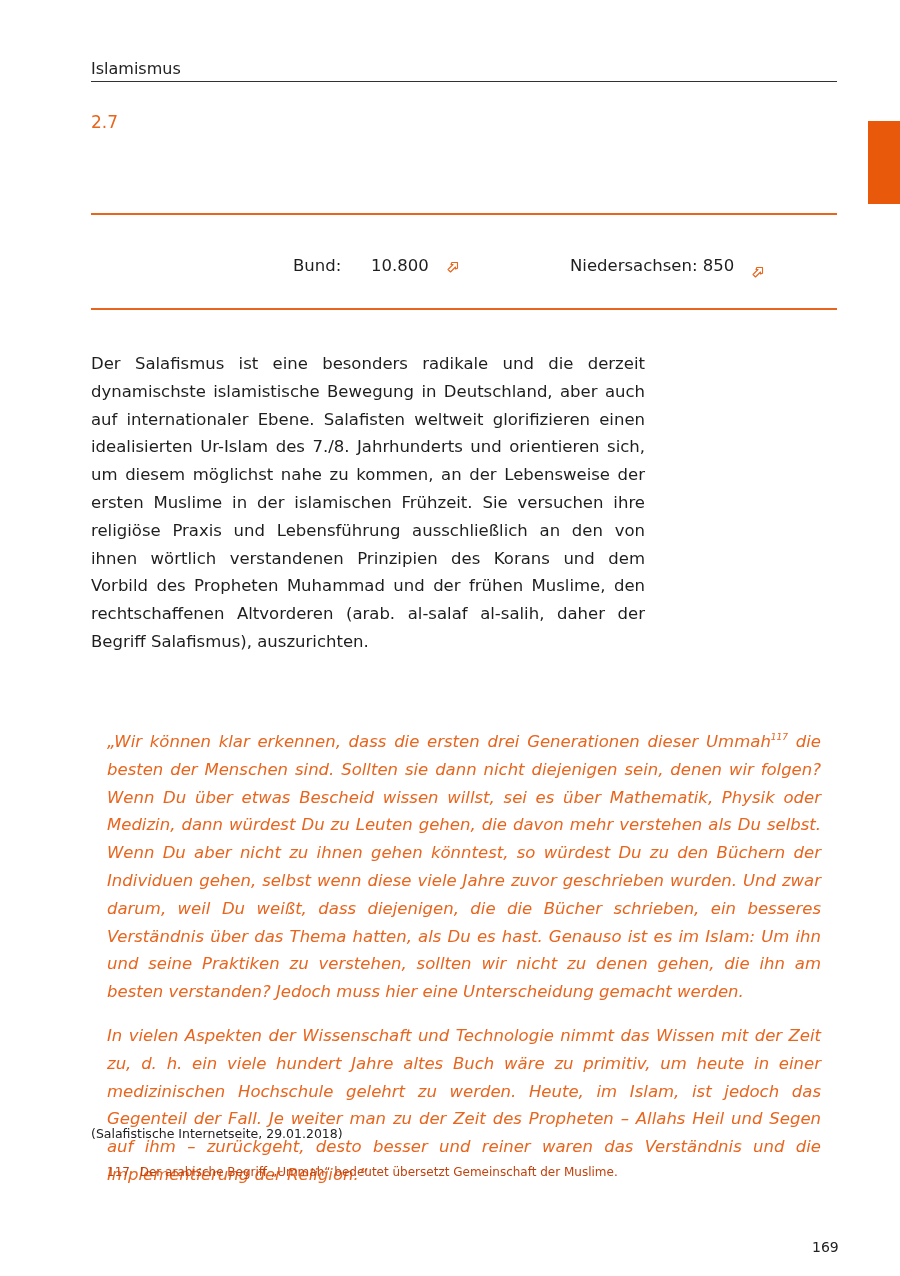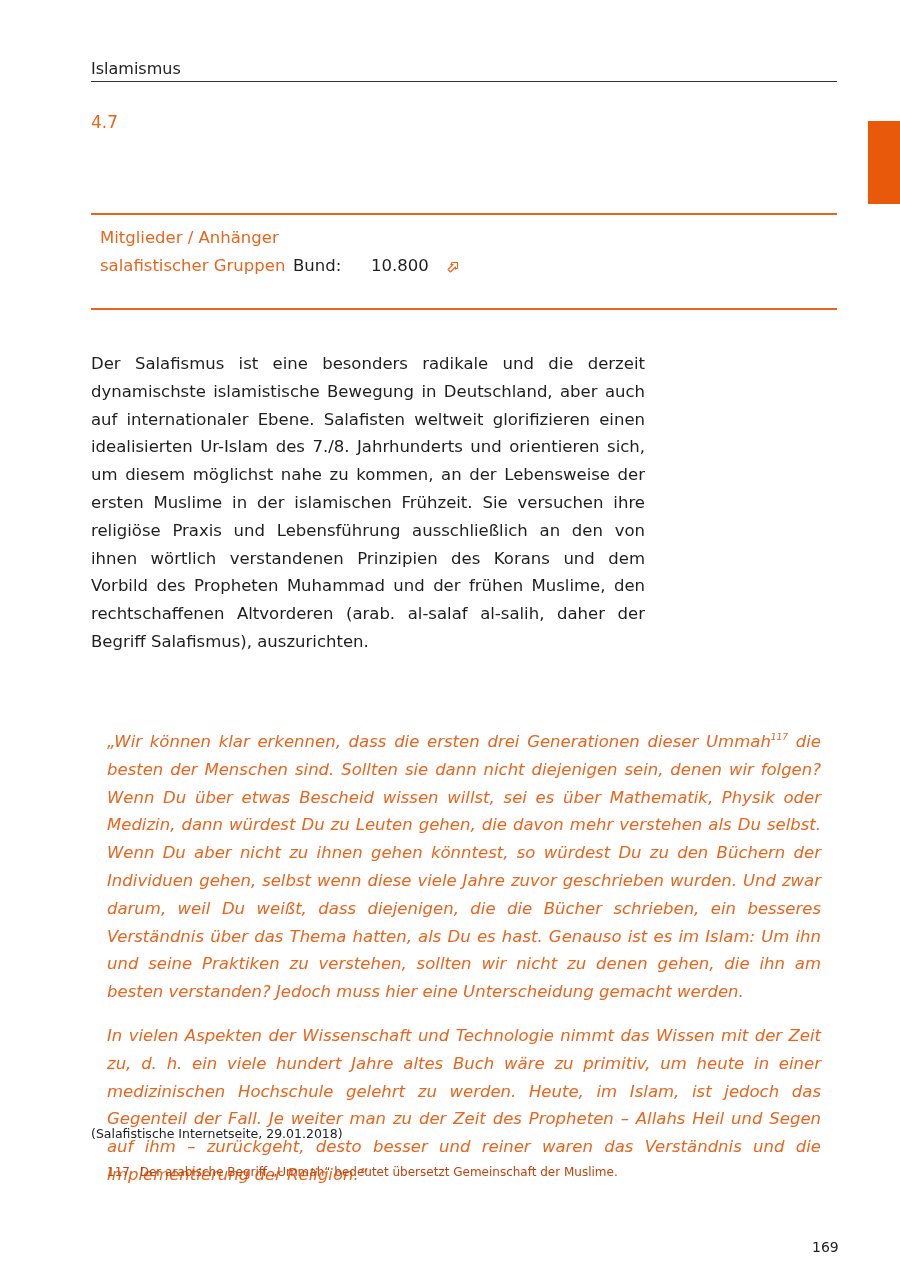--- a/index.html
+++ b/index.html
@@ -68,32 +68,39 @@
     }
   </style>
 </head>
 <body>
 
 <div class="running-head">Islamismus</div>
 <div class="head-rule"></div>
 <div class="side-tab"></div>
 
 <div class="section-title">
-  <span class="section-num">4.7</span>
+  <span class="section-num">2.7</span>
 </div>
 
 <div class="stats-box">
-  <div class="stats-label">Mitglieder / Anhänger salafistischer Gruppen</div>
   <div class="stat stat-bund-label">Bund:</div>
   <div class="stat stat-bund-value">10.800</div>
   <span class="trend-icon trend-bund">
     <svg width="13" height="13" viewBox="0 0 13 13">
         <path d="M2 8.5 L7 3.5 L5 3.5 L5.8 1.5 L11.5 1.5 L11.5 7.2 L9.5 8 L9.5 6 L4.5 11 Z" fill="none" stroke="#e8651e" stroke-width="1.1" stroke-linejoin="round"></path>
       </svg>
   </span>
+  <div class="stat stat-nds">
+    <span>Niedersachsen:</span>&nbsp;<span>850</span>
+    <span class="trend-icon trend-nds">
+      <svg width="13" height="13" viewBox="0 0 13 13">
+          <path d="M2 8.5 L7 3.5 L5 3.5 L5.8 1.5 L11.5 1.5 L11.5 7.2 L9.5 8 L9.5 6 L4.5 11 Z" fill="none" stroke="#e8651e" stroke-width="1.1" stroke-linejoin="round"></path>
+        </svg>
+    </span>
+  </div>
 </div>
 
 <div class="body-text">
   <p>Der Salafismus ist eine besonders radikale und die derzeit dynamischste islamistische Bewegung in Deutschland, aber auch auf internationaler Ebene. Salafisten weltweit glorifizieren einen idealisierten Ur-Islam des 7./8. Jahrhunderts und orientieren sich, um diesem möglichst nahe zu kommen, an der Lebensweise der ersten Muslime in der islamischen Frühzeit. Sie versuchen ihre religiöse Praxis und Lebensführung ausschließlich an den von ihnen wörtlich verstandenen Prinzipien des Korans und dem Vorbild des Propheten Muhammad und der frühen Muslime, den rechtschaffenen Altvorderen (arab. al-salaf al-salih, daher der Begriff Salafismus), auszurichten.</p>
 </div>
 
 <div class="quote">
   <p><span>„Wir können klar erkennen, dass die ersten drei Generationen dieser Ummah</span><sup>117</sup><span> die besten der Menschen sind. Sollten sie dann nicht diejenigen sein, denen wir folgen? Wenn Du über etwas Bescheid wissen willst, sei es über Mathematik, Physik oder Medizin, dann würdest Du zu Leuten gehen, die davon mehr verstehen als Du selbst. Wenn Du aber nicht zu ihnen gehen könntest, so würdest Du zu den Büchern der Individuen gehen, selbst wenn diese viele Jahre zuvor geschrieben wurden. Und zwar darum, weil Du weißt, dass diejenigen, die die Bücher schrieben, ein besseres Verständnis über das Thema hatten, als Du es hast. Genauso ist es im Islam: Um ihn und seine Praktiken zu verstehen, sollten wir nicht zu denen gehen, die ihn am besten verstanden? Jedoch muss hier eine Unterscheidung gemacht werden.</span></p>
   <p>In vielen Aspekten der Wissenschaft und Technologie nimmt das Wissen mit der Zeit zu, d. h. ein viele hundert Jahre altes Buch wäre zu primitiv, um heute in einer medizinischen Hochschule gelehrt zu werden. Heute, im Islam, ist jedoch das Gegenteil der Fall. Je weiter man zu der Zeit des Propheten – Allahs Heil und Segen auf ihm – zurückgeht, desto besser und reiner waren das Verständnis und die Implementierung der Religion.”</p>
 </div>

